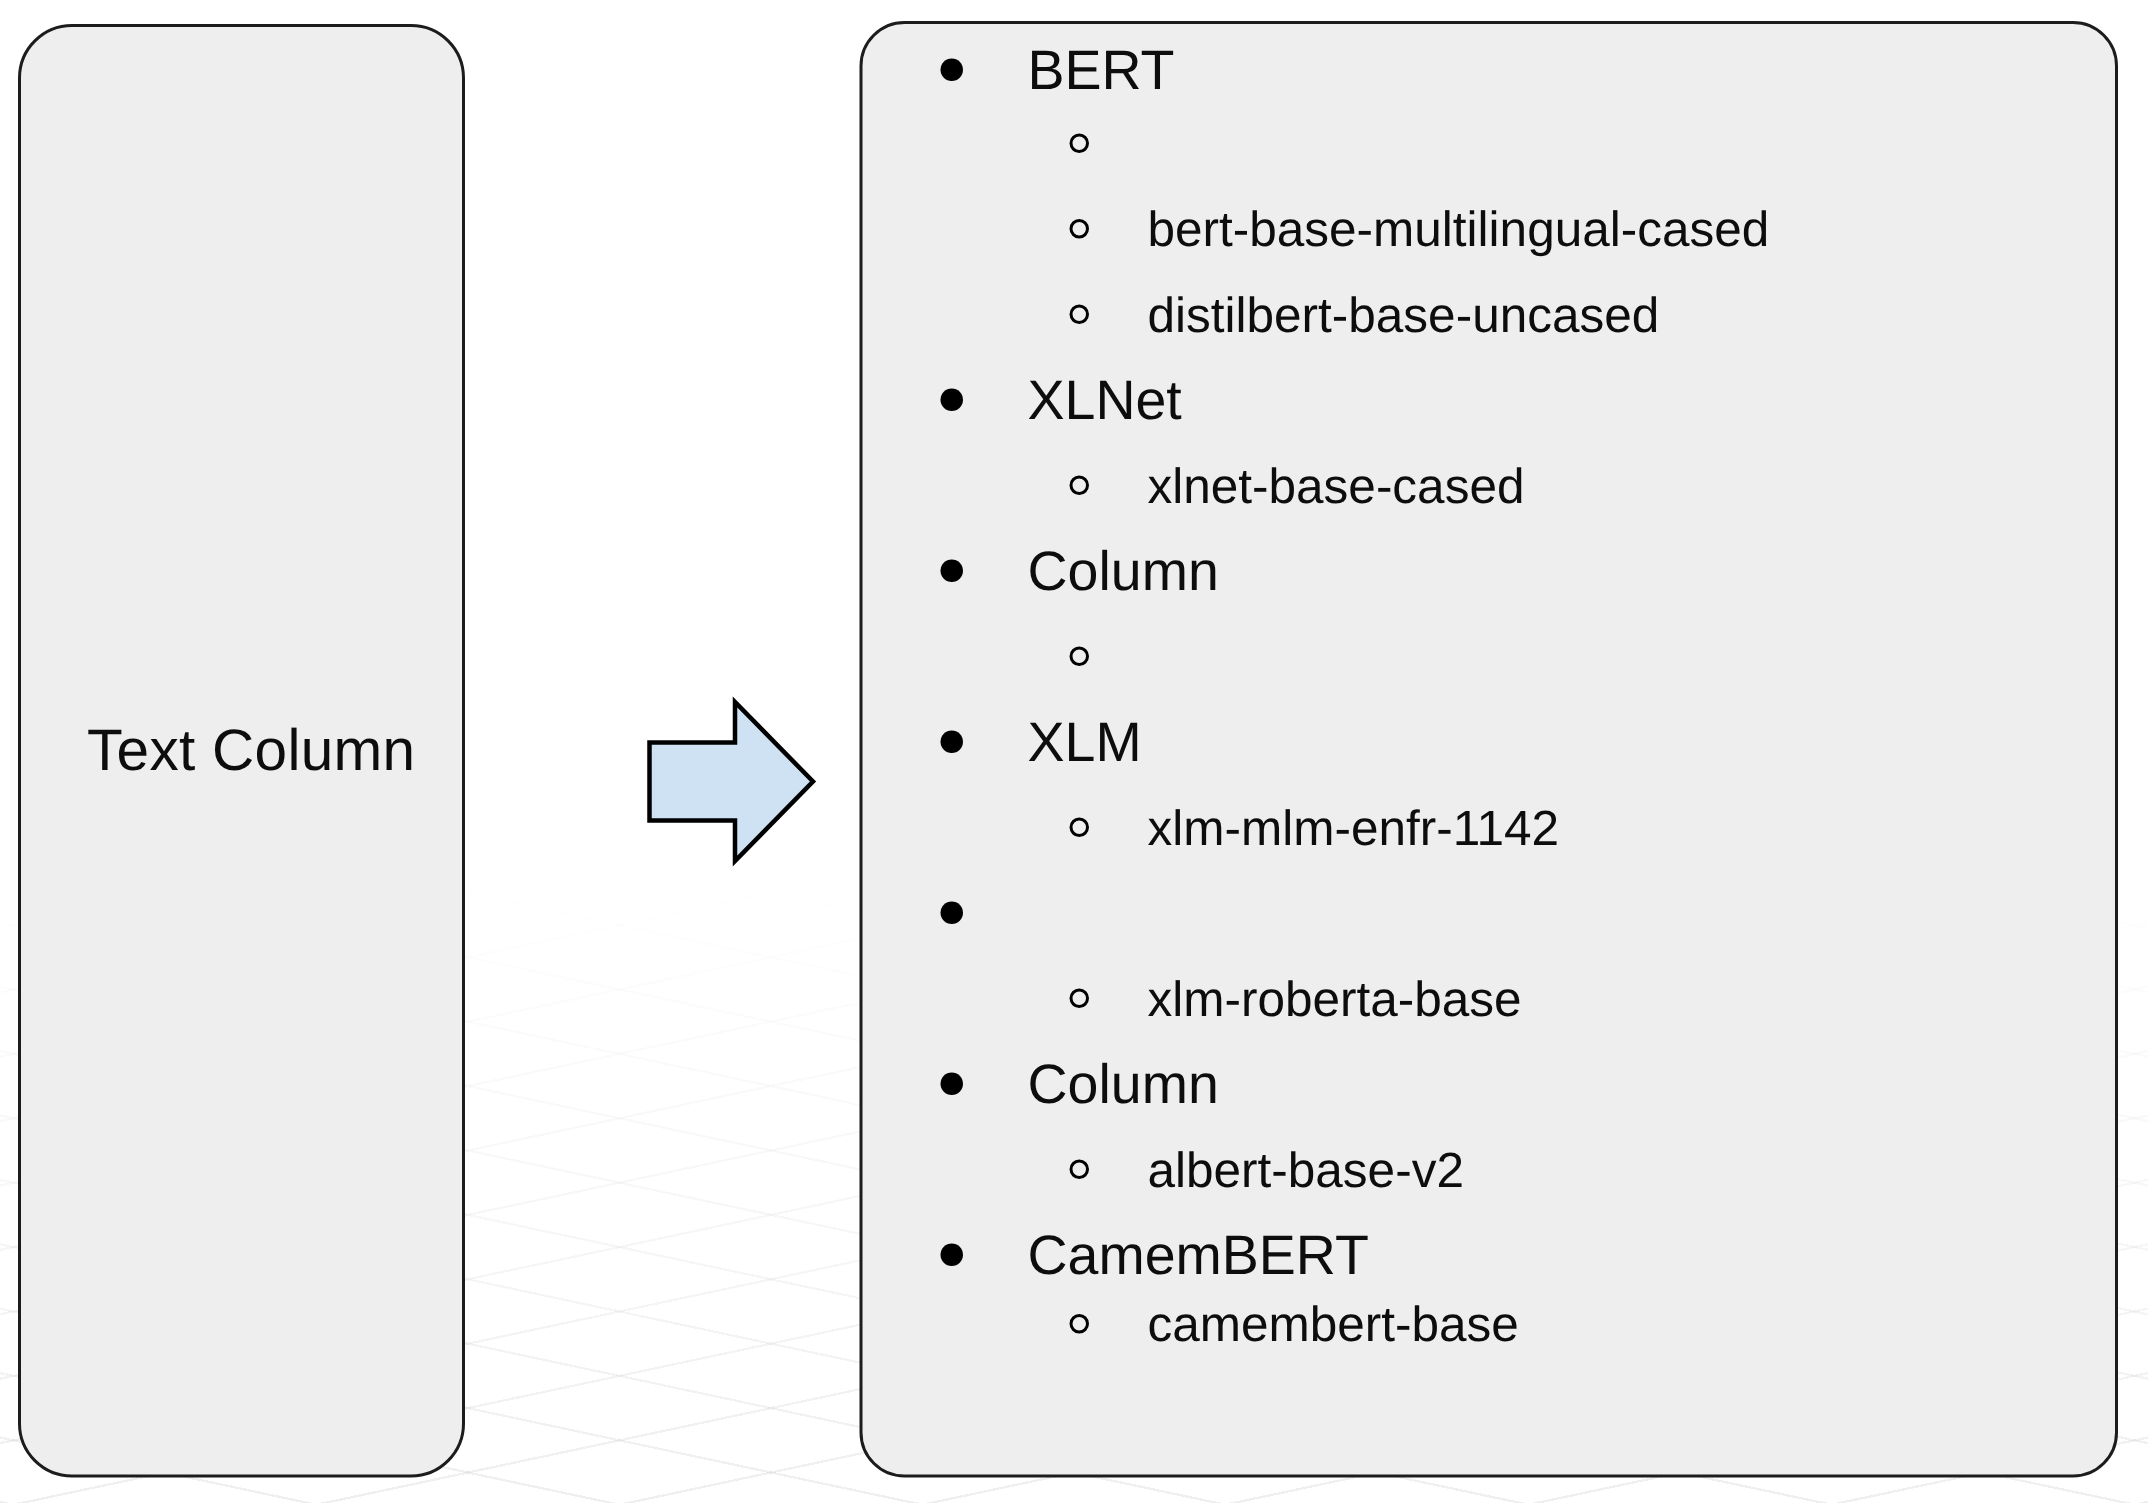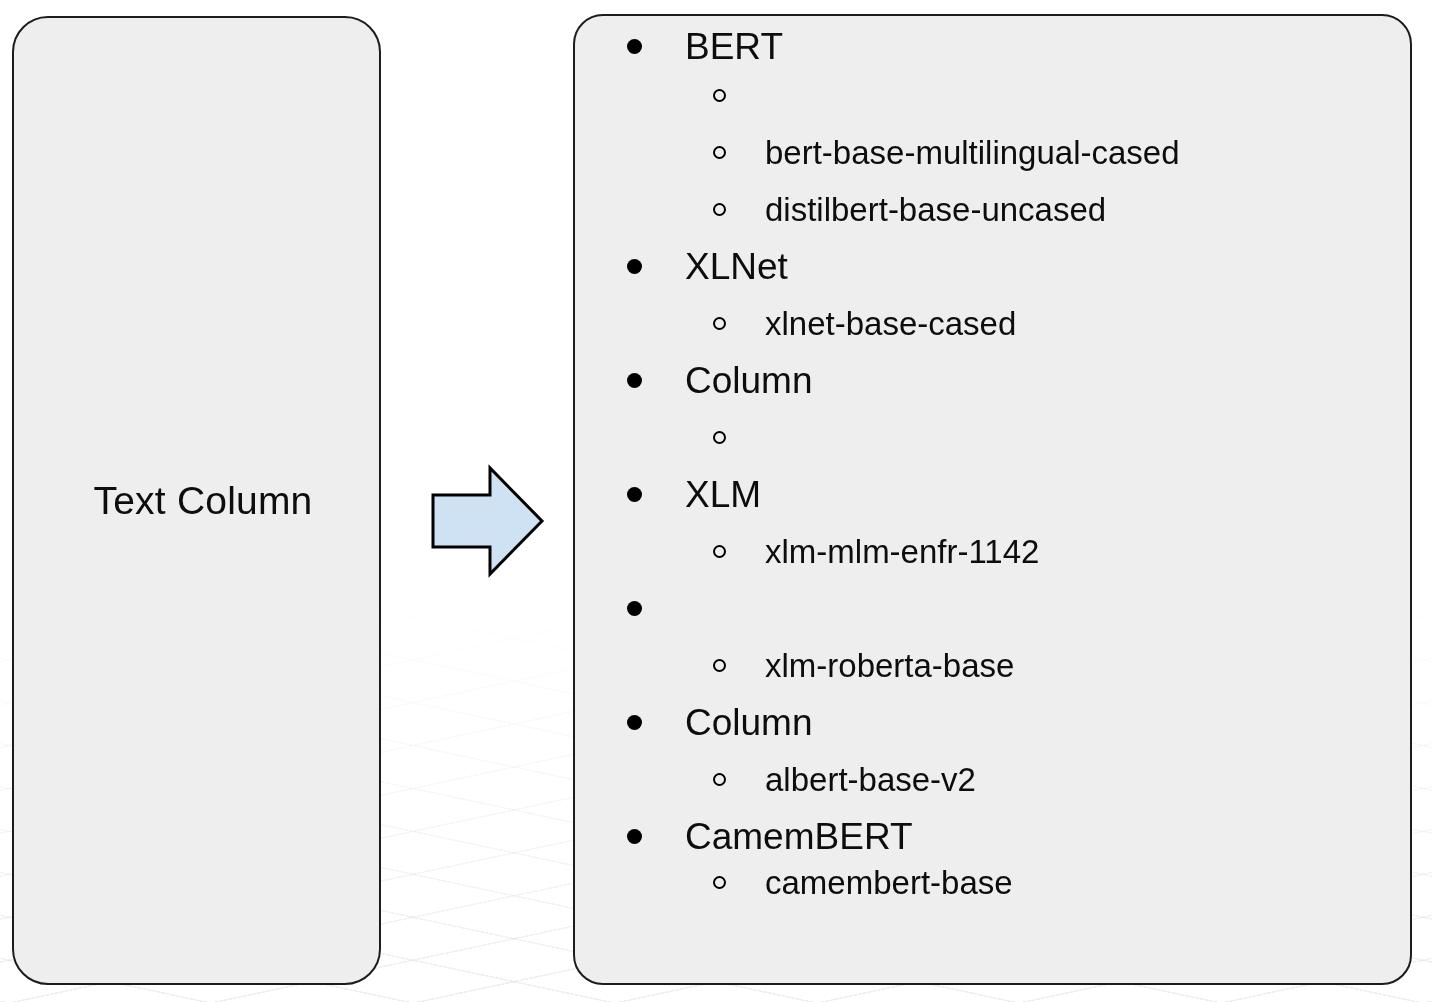--- a/index.html
+++ b/index.html
@@ -30,21 +30,21 @@
   }
 
   .box {
     position: absolute;
     background: #eeeeee;
     border: 2.5px solid #1c1c1c;
     z-index: 2;
   }
   .source-box {
     left: 12px; top: 16px;
-    width: 369px; height: 969px;
+    width: 298px; height: 969px;
     border-radius: 36px;
     display: flex; align-items: center; justify-content: center; padding-left: 13px;
   }
   .source-box .source-label {
     font-size: 39px;
     letter-spacing: 0.2px;
     color: #0d0d0d;
   }
 
   .arrow-wrap {

